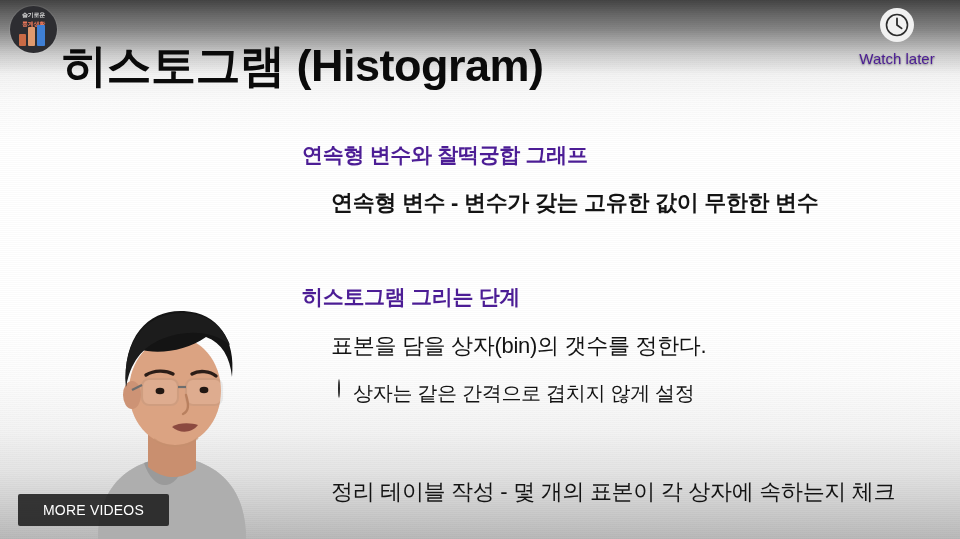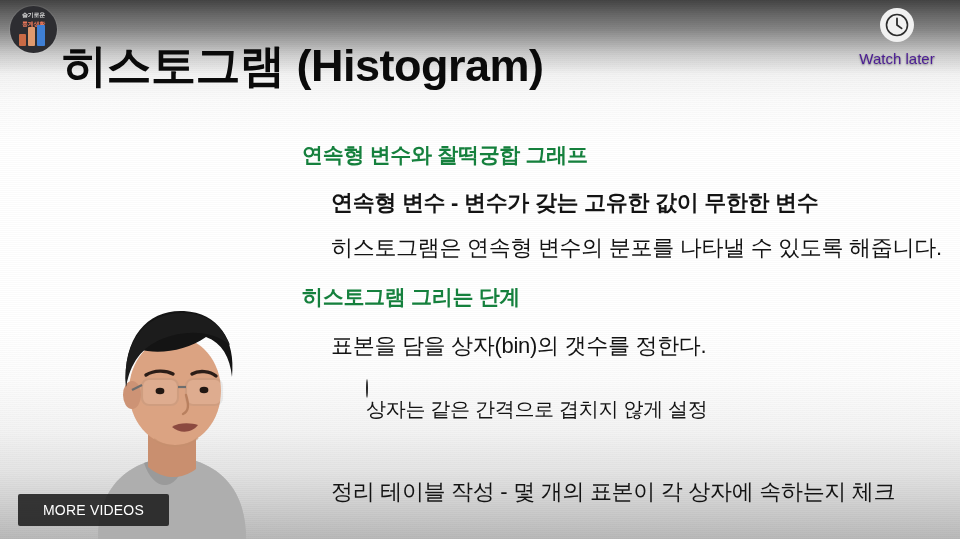--- a/index.html
+++ b/index.html
@@ -57,21 +57,21 @@
     font-weight: bold;
     color: #0b0b0b;
     letter-spacing: -0.5px;
     white-space: nowrap;
   }
 
   .heading {
     position: absolute;
     font-size: 21px;
     font-weight: bold;
-    color: #15803d;
+    color: #4c1d95;
     white-space: nowrap;
     letter-spacing: -0.3px;
   }
   .heading.h1 { left: 302px; top: 141px; }
   .heading.h2 { left: 302px; top: 283px; }
 
   .bullet {
     position: absolute;
     display: flex;
     align-items: flex-start;
@@ -95,21 +95,21 @@
     width: 8px; height: 8px;
     border-radius: 50%;
     border: 1.6px solid #2a2a2a;
     background: transparent;
     box-sizing: border-box;
     margin-top: 10px;
   }
   .bullet .txt { font-size: 22px; line-height: 1.25; }
 
   .b-l1 { left: 318px; font-size: 22px; }
-  .b-l2 { left: 366px; flex-direction: column; }
+  .b-l2 { left: 338px; }
   .b-l2 .txt { font-size: 20px; }
 
   .bp1 { top: 189px; font-weight: bold; }
   .bp2 { top: 234px; }
   .bp3 { top: 332px; }
   .bp4 { top: 381px; }
   .bp5 { top: 428px; }
   .bp6 { top: 478px; }
 
   
@@ -240,24 +240,20 @@
 
   <div class="slide-title">히스토그램 (Histogram)</div>
 
   <div class="heading h1">연속형 변수와 찰떡궁합 그래프</div>
 
   <div class="bullet b-l1 bp1">
     <span class="marker"><span class="dot"></span></span>
     <span class="txt">연속형 변수 - 변수가 갖는 고유한 값이 무한한 변수</span>
   </div>
 
-  <div class="bullet b-l1 bp2">
-    <span class="marker"><span class="dot"></span></span>
-    <span class="txt">히스토그램은 연속형 변수의 분포를 나타낼 수 있도록 해줍니다.</span>
-  </div>
 
   <div class="heading h2">히스토그램 그리는 단계</div>
 
   <div class="bullet b-l1 bp3">
     <span class="marker"><span class="dot"></span></span>
     <span class="txt">표본을 담을 상자(bin)의 갯수를 정한다.</span>
   </div>
 
   <div class="bullet b-l2 bp4">
     <span class="marker"><span class="ring"></span></span>

